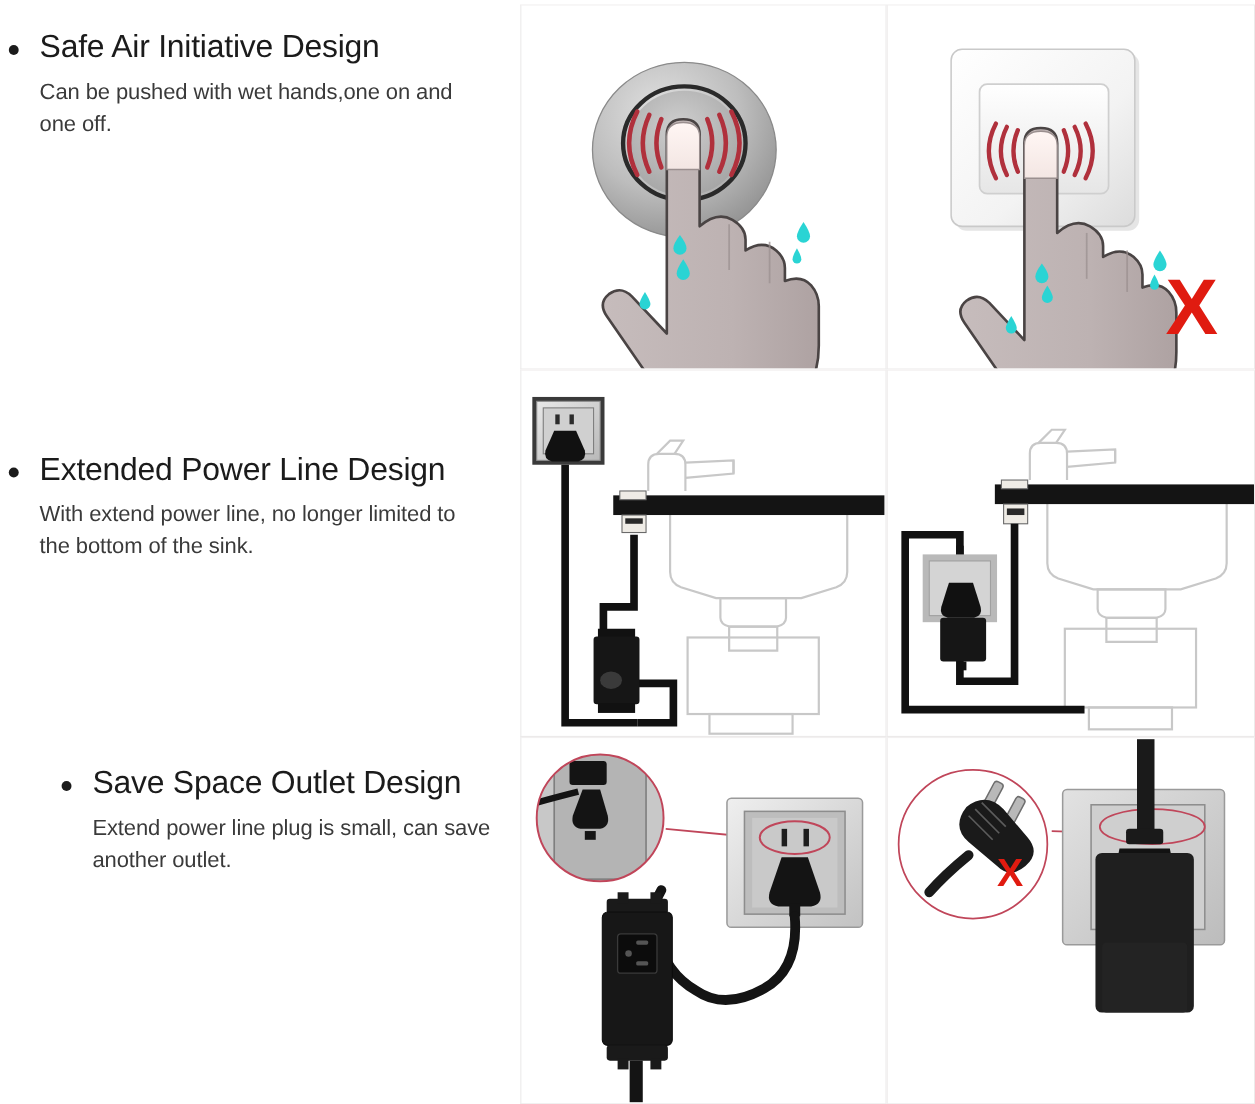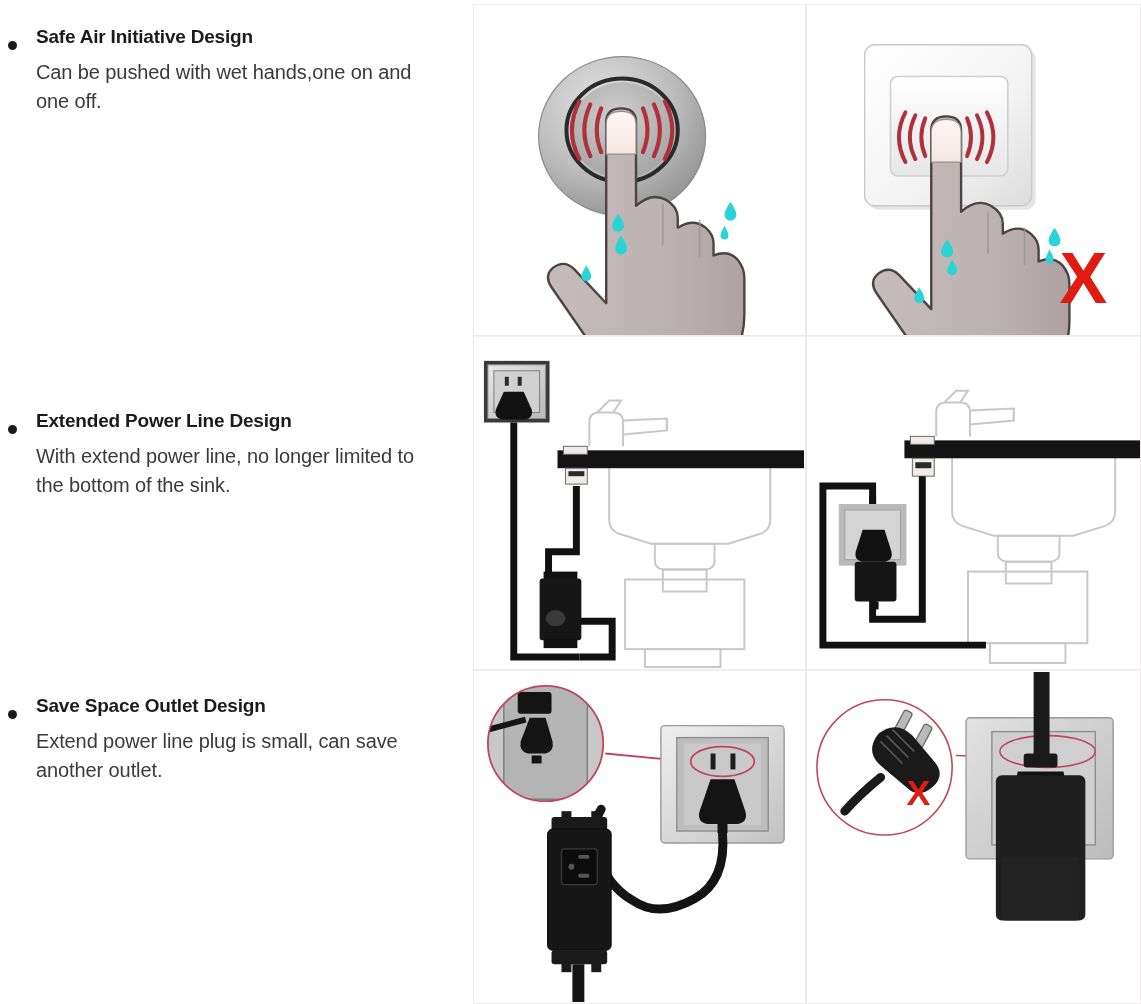--- a/index.html
+++ b/index.html
@@ -3,25 +3,25 @@
 <meta charset="utf-8">
 <style>
   html,body{margin:0;padding:0;background:#fff;}
   body{width:1141px;height:1004px;overflow:hidden;
        font-family:"Liberation Sans","DejaVu Sans",sans-serif;color:#231f20;}
   .page{position:relative;width:1141px;height:1004px;background:#fff;}
 
   
   .features{position:absolute;left:0;top:0;width:473px;height:1004px;}
   .feature{position:absolute;left:0;width:455px;}
-  .f1{top:26px;} .f2{top:362px;margin-top:48px;} .f3{top:695px;}
+  .f1{top:26px;} .f2{top:362px;margin-top:48px;} .f3{top:695px;padding-left:48px;}
   .f-head{position:relative;display:block;padding-left:36px;}
   .bullet{position:absolute;left:8px;top:15px;width:9px;height:9px;
           border-radius:50%;background:#1b1b1b;}
-  .f-title{font-size:19px;font-weight:bold;letter-spacing:-0.2px;
+  .f-title{font-size:29px;font-weight:normal;letter-spacing:-0.2px;
            color:#1b1b1b;line-height:1.18;margin:0;}
   .f-body{margin:10px 0 0 36px;font-size:20px;line-height:1.45;
           color:#3a3a3a;max-width:392px;letter-spacing:-0.1px;}
 
   
   .grid{position:absolute;left:473px;top:4px;width:668px;height:1000px;
         display:grid;grid-template-columns:333px 335px;
         grid-template-rows:332px 334px 334px;}
   .cell{position:relative;background:#fff;border-right:1px solid #eceaea;
         border-bottom:1px solid #eceaea;border-top:1px solid #f2f0f0;

